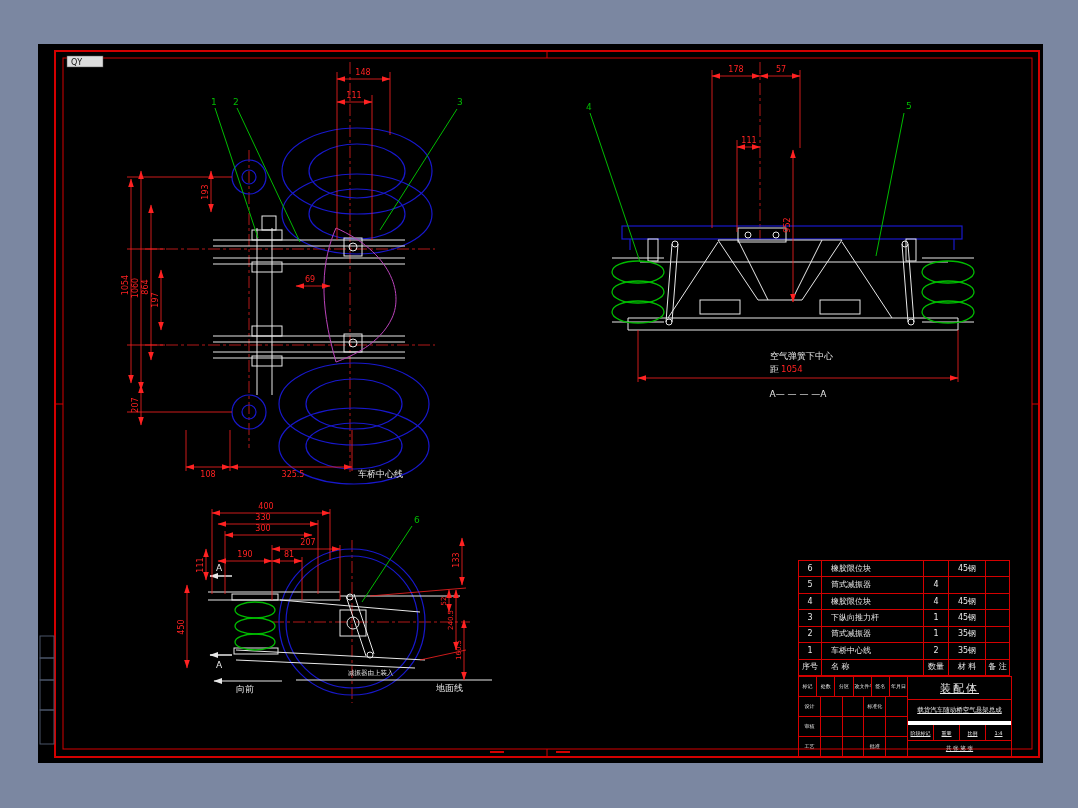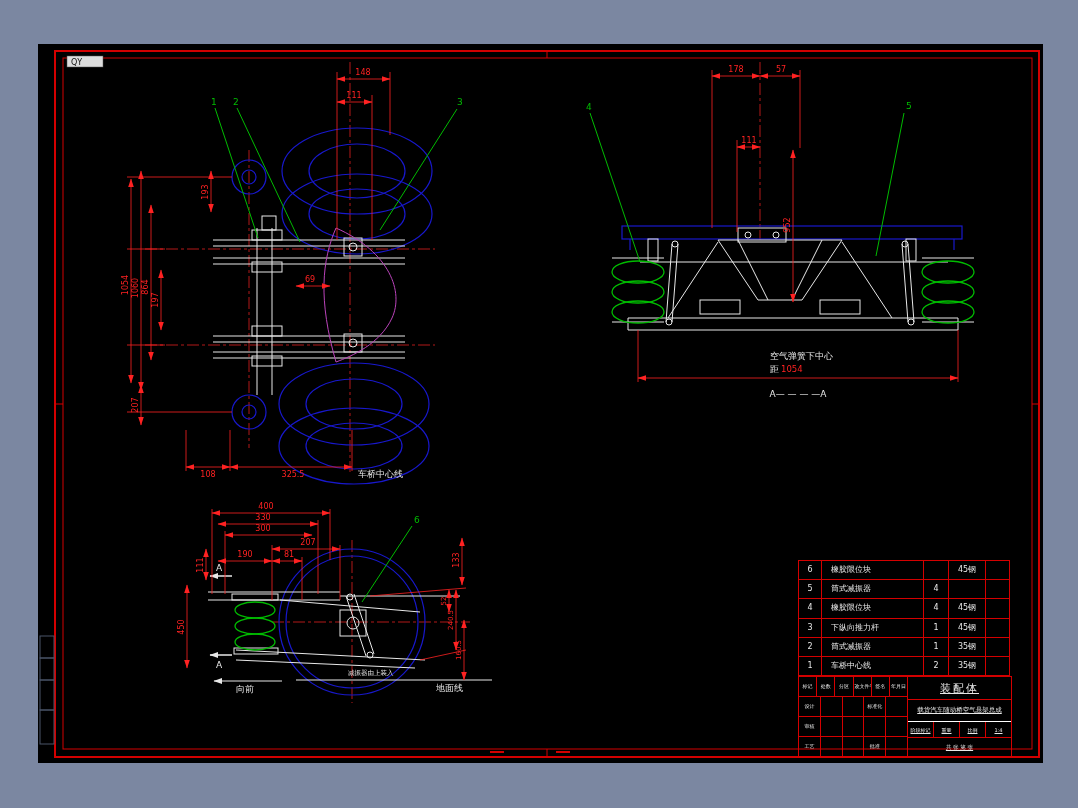--- a/index.html
+++ b/index.html
@@ -24,21 +24,21 @@
   .c-mat{width:36px;}
   .c-note{flex:1;}
   .tblock{left:798px;top:676px;width:212px;height:79px;border:1px solid #d40000;display:flex;}
   .tleft{width:108px;border-right:1px solid #d40000;display:flex;flex-direction:column;}
   .trow{flex:1;display:flex;border-bottom:1px solid #d40000;}
   .trow:last-child{border-bottom:none;}
   .tcell{border-right:1px solid #d40000;font-size:5px;line-height:1;display:flex;align-items:center;justify-content:center;overflow:hidden;white-space:nowrap;flex:1;}
   .tcell:last-child{border-right:none;}
   .tright{flex:1;display:flex;flex-direction:column;text-decoration:underline;}
   .assembly{height:22px;border-bottom:1px solid #d40000;display:flex;align-items:center;justify-content:center;font-size:11px;letter-spacing:2px;}
-  .dtitle{height:21px;border-bottom:1px solid #ffffff;display:flex;align-items:center;justify-content:center;font-size:6.5px;text-align:left;line-height:1.2;padding:0 2px;}
+  .dtitle{height:21px;border-bottom:4px solid #ffffff;display:flex;align-items:center;justify-content:center;font-size:6.5px;text-align:left;line-height:1.2;padding:0 2px;}
   .stagerow{height:15px;border-bottom:1px solid #d40000;display:flex;}
   .scell{border-right:1px solid #d40000;font-size:5px;display:flex;align-items:center;justify-content:center;flex:1;white-space:nowrap;}
   .scell:last-child{border-right:none;}
   .sheetrow{flex:1;display:flex;align-items:center;justify-content:center;font-size:5.5px;white-space:nowrap;}
 </style>
 </head>
 <body>
 
 
 
@@ -399,20 +399,27 @@
     <div class="pcell c-mat">35钢</div>
     <div class="pcell c-note"></div>
   </div>
   <div class="prow">
     <div class="pcell c-no">1</div>
     <div class="pcell c-name">车桥中心线</div>
     <div class="pcell c-qty">2</div>
     <div class="pcell c-mat">35钢</div>
     <div class="pcell c-note"></div>
   </div>
+  <div class="prow">
+    <div class="pcell c-no">序号</div>
+    <div class="pcell c-name">名    称</div>
+    <div class="pcell c-qty">数量</div>
+    <div class="pcell c-mat">材  料</div>
+    <div class="pcell c-note">备  注</div>
+  </div>
 </div>
 
 
 <div class="overlay tblock">
   <div class="tleft">
     <div class="trow">
       <div class="tcell">标记</div>
       <div class="tcell">处数</div>
       <div class="tcell">分区</div>
       <div class="tcell">更改文件号</div>

